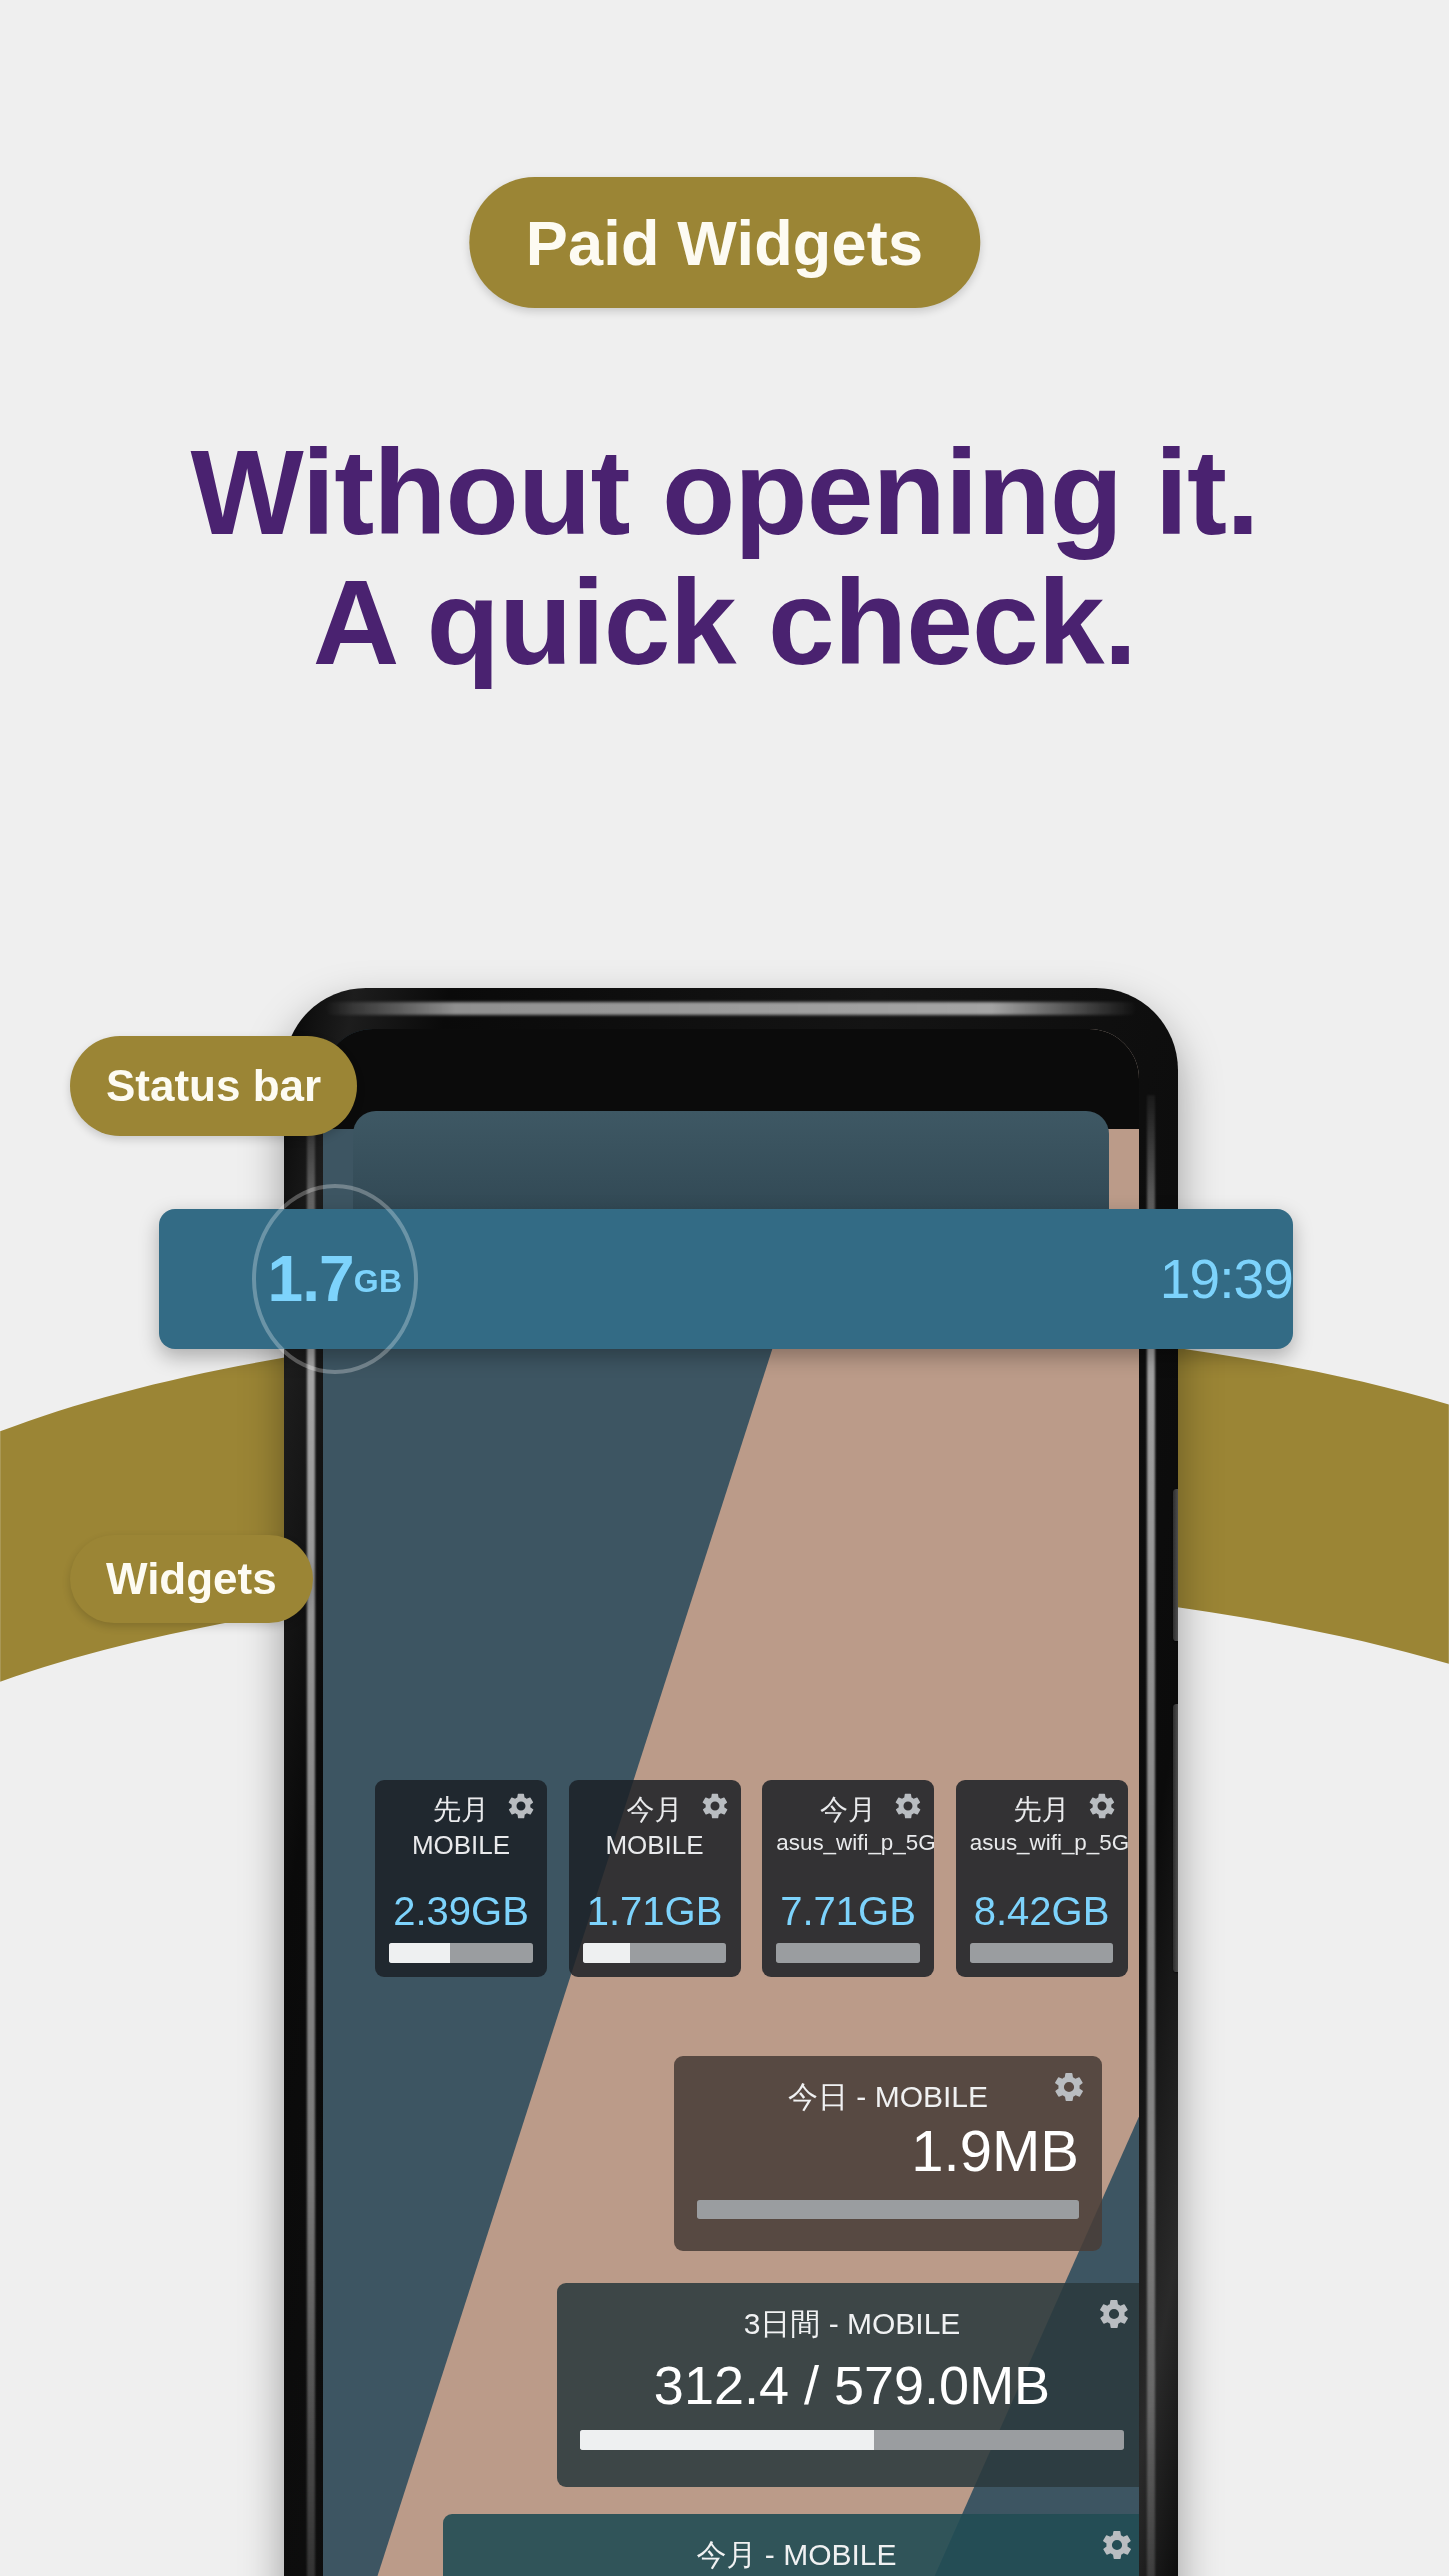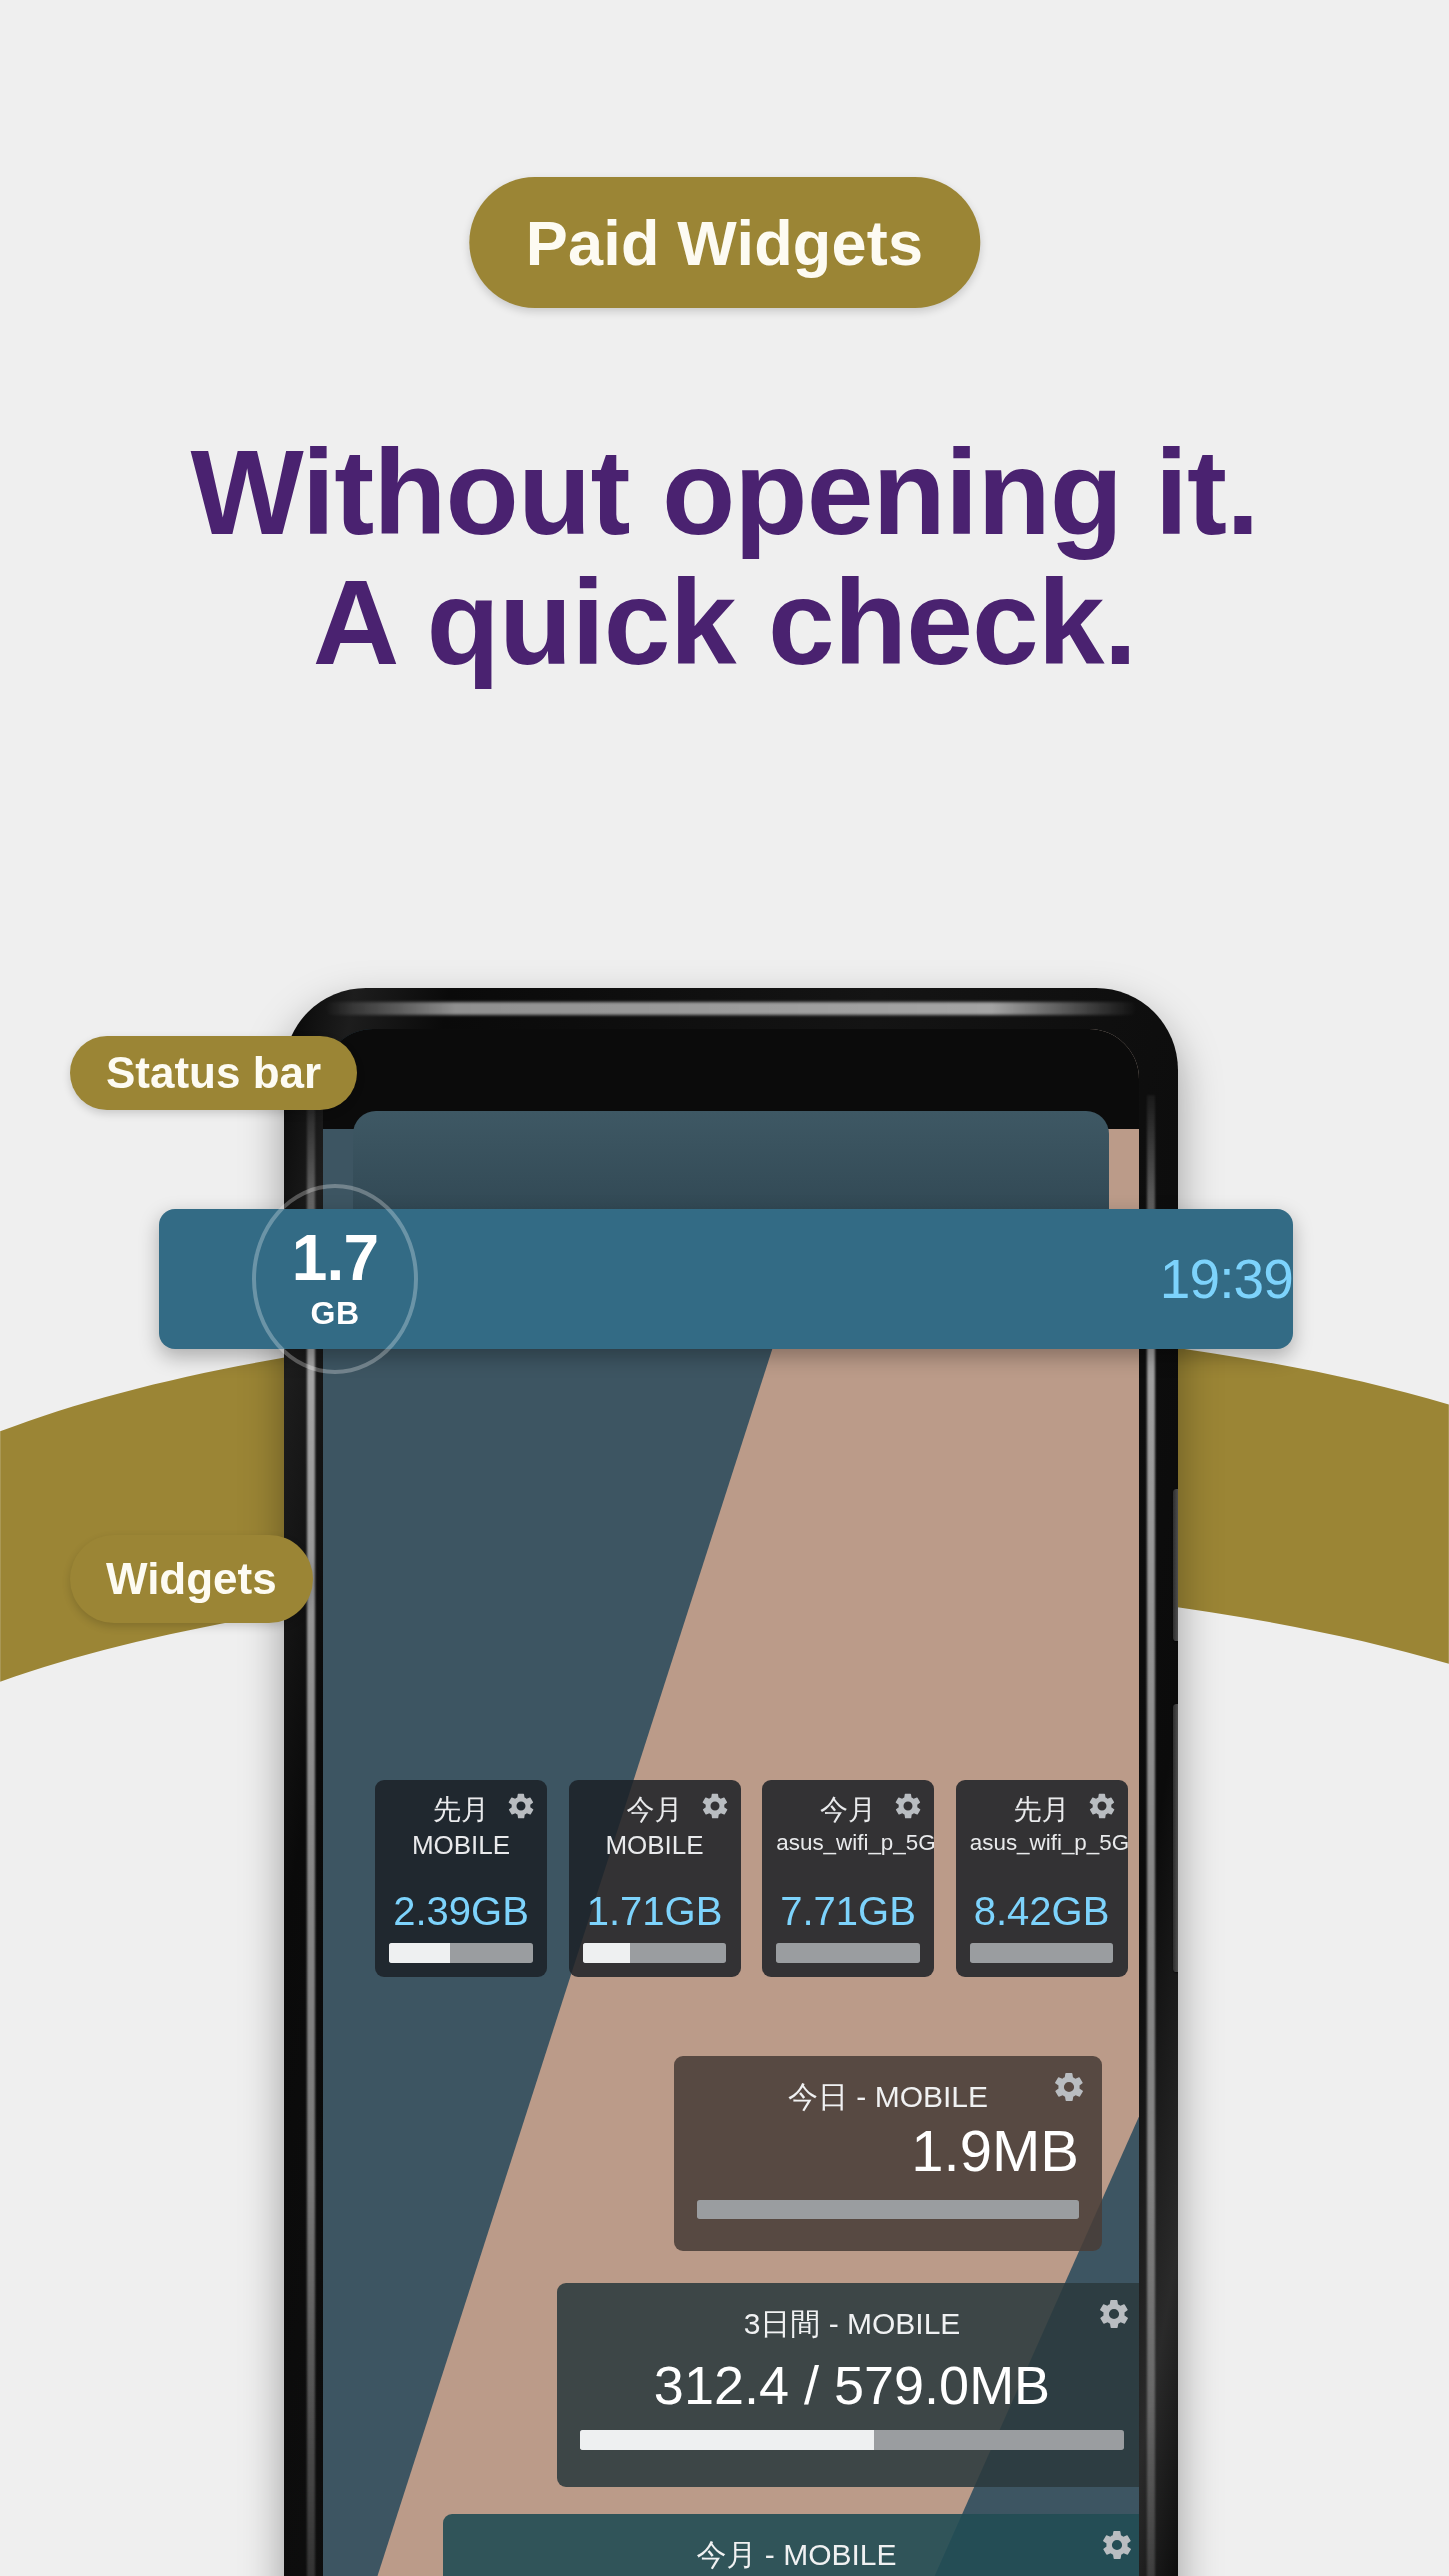--- a/index.html
+++ b/index.html
@@ -100,32 +100,32 @@
   
   #statusbar{
     position:absolute; left:159px; top:1209px; width:1134px; height:140px; z-index:7;
     background:#336b85; border-radius:16px;
     box-shadow:0 7.2px 19.7px rgba(0,0,0,.28);
     display:flex; align-items:center;
   }
   #statusbar .ring{
     position:absolute; left:93px; top:-25px; width:166px; height:190px;
     border:4.5px solid rgba(255,255,255,.28); border-radius:50%;
-    display:flex; flex-direction:column; align-items:center; justify-content:center;
-    color:#ffffff;
+    display:flex; flex-direction:row; align-items:center; justify-content:center;
+    color:#7dd3fc;
   }
   #statusbar .ring .val{ font-size:64px; font-weight:bold; line-height:1; letter-spacing:-0.9px;}
   #statusbar .ring .unit{ font-size:32px; font-weight:bold; margin-top:5.4px; letter-spacing:0.4px;}
   #statusbar .clock{
     margin-left:auto; color:#7dd3fc;
     font-size:55px; font-weight:400; letter-spacing:-0.9px;
   }
 
   
-  #status-callout{ position:absolute; left:70px; top:1036px; height:74px; padding:0 36px; font-size:44px; z-index:8; }
+  #status-callout{ position:absolute; left:70px; top:1036px; height:100px; padding:0 36px; font-size:44px; z-index:8; }
   #widgets-callout{ position:absolute; left:70px; top:1535px; height:88px; padding:0 36px; font-size:44px; z-index:8; }
 
   
   .wsmall-row{ position:absolute; left:52px; top:751px; display:flex; gap:21.5px; }
   .w-small{
     width:172px; height:197px; border-radius:9px;
     background:rgba(28,33,38,.86);
     padding:16px 14.3px 14.3px; position:relative;
     display:flex; flex-direction:column;
   }

